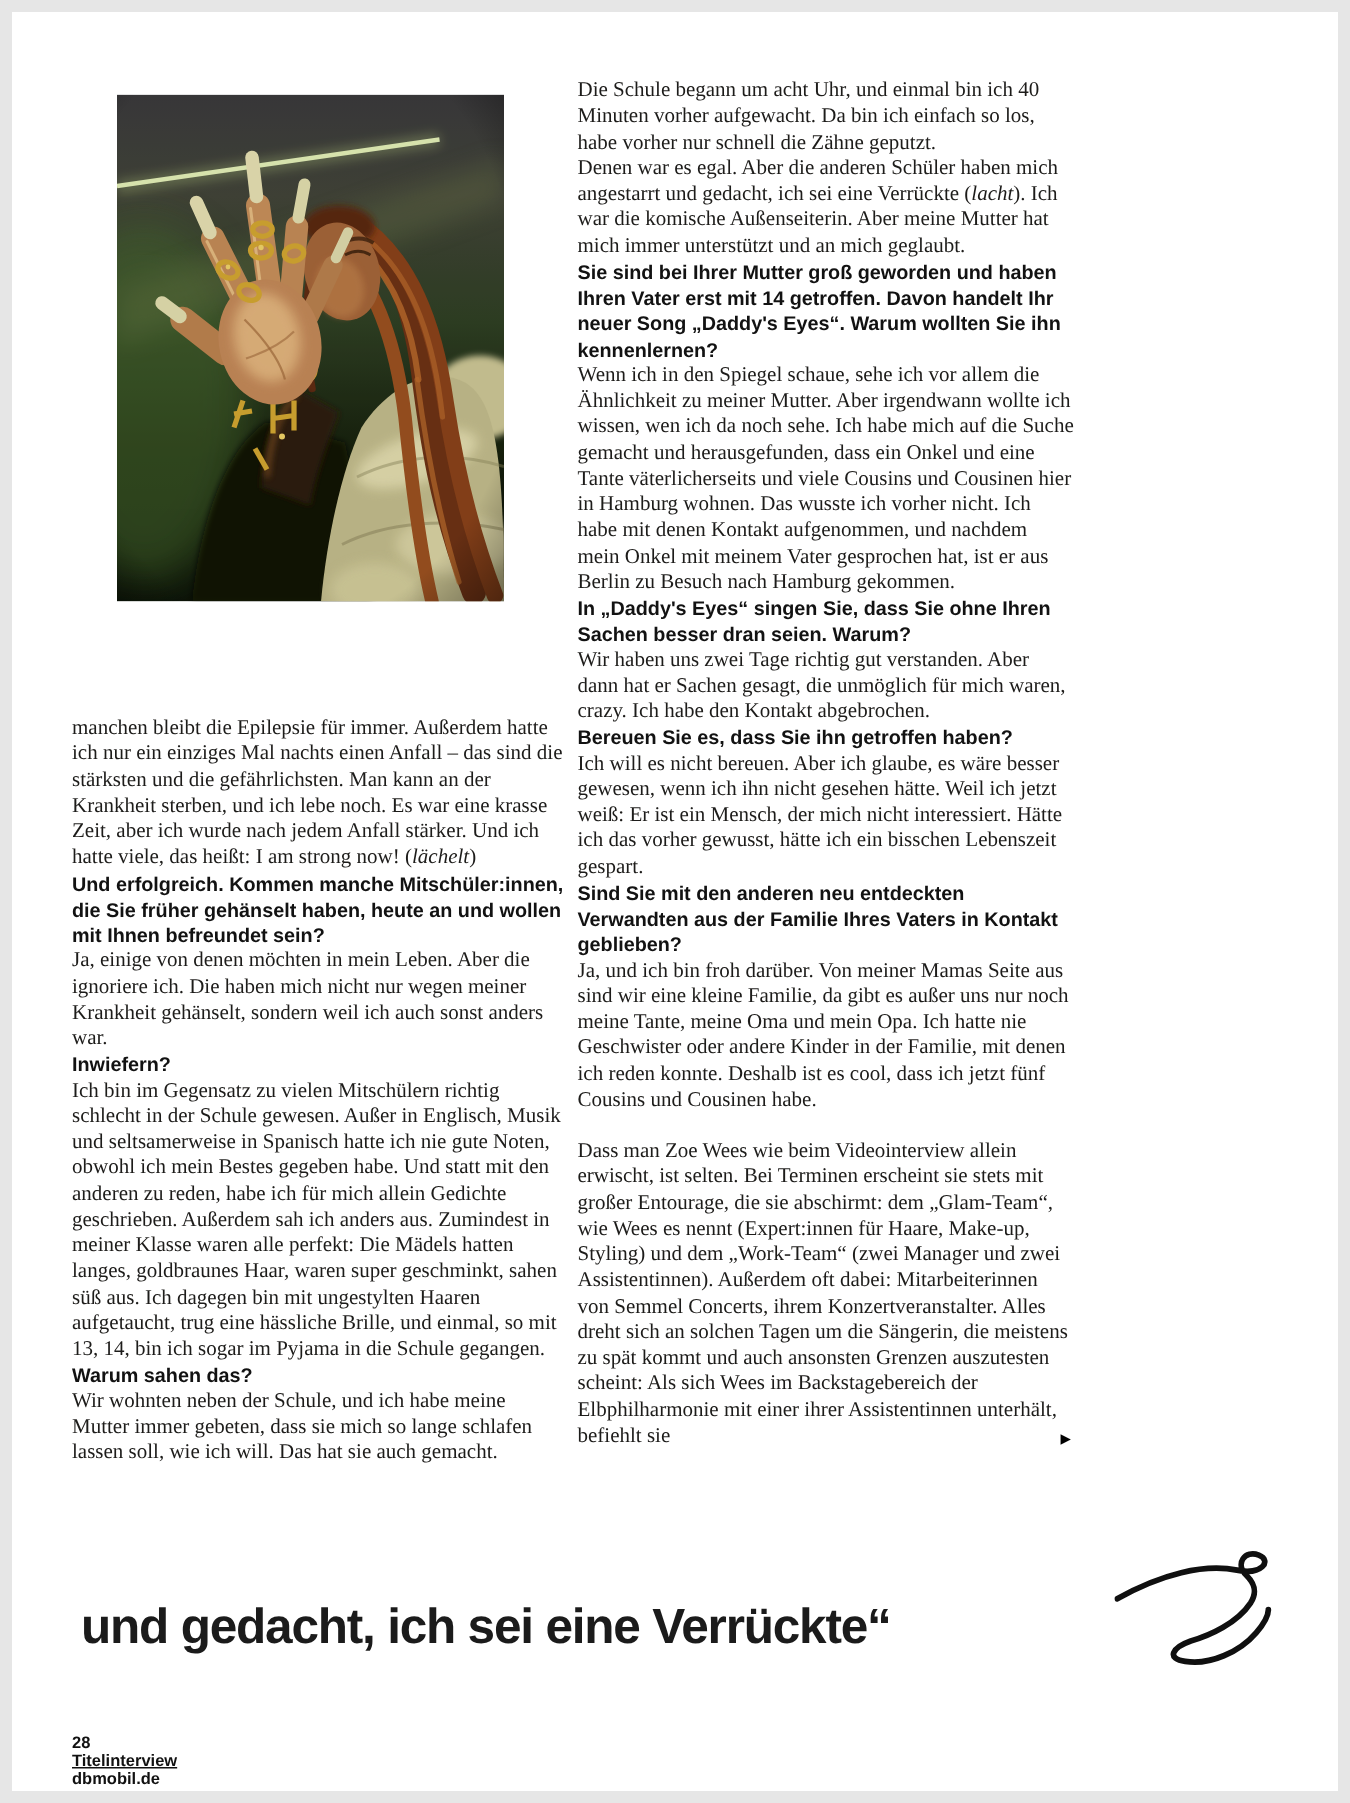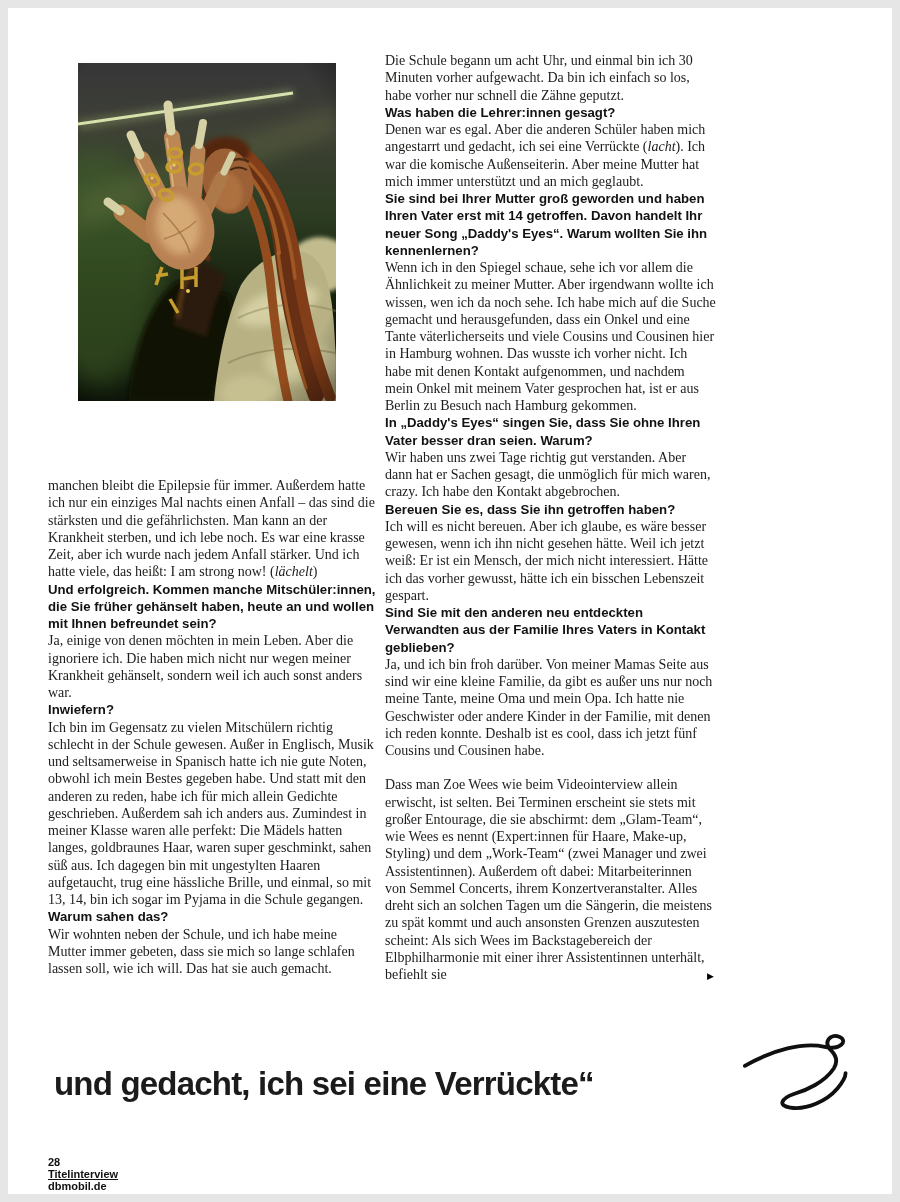--- a/index.html
+++ b/index.html
@@ -141,26 +141,25 @@
       </g>
       <circle cx="96" cy="102" r="1.8" fill="#f6d56a"></circle>
       <circle cx="74" cy="115" r="1.6" fill="#f6d56a"></circle>
 
       <rect width="258" height="338" fill="#31511c" opacity="0.10"></rect>
       <rect width="258" height="338" fill="url(#vin)"></rect>
     </svg>
   </figure>
 
   <div class="col col-right">
-    <p>Die Schule begann um acht Uhr, und einmal bin ich 30 Minuten vorher aufgewacht. Da bin ich einfach so los, habe vorher nur schnell die Zähne geputzt.</p>
-    <p class="q">Was haben die Lehrer:innen gesagt?</p>
+    <p>Die Schule begann um acht Uhr, und einmal bin ich 40 Minuten vorher aufgewacht. Da bin ich einfach so los, habe vorher nur schnell die Zähne geputzt.</p>
     <p><span>Denen war es egal. Aber die anderen Schüler haben mich angestarrt und gedacht, ich sei eine Verrückte (</span><em>lacht</em><span>). Ich war die komische Außenseiterin. Aber meine Mutter hat mich immer unterstützt und an mich geglaubt.</span></p>
     <p class="q">Sie sind bei Ihrer Mutter groß geworden und haben Ihren Vater erst mit 14 getroffen. Davon handelt Ihr neuer Song „Daddy's Eyes“. Warum wollten Sie ihn kennenlernen?</p>
     <p>Wenn ich in den Spiegel schaue, sehe ich vor allem die Ähnlichkeit zu meiner Mutter. Aber irgendwann wollte ich wissen, wen ich da noch sehe. Ich habe mich auf die Suche gemacht und herausgefunden, dass ein Onkel und eine Tante väterlicherseits und viele Cousins und Cousinen hier in Hamburg wohnen. Das wusste ich vorher nicht. Ich habe mit denen Kontakt aufgenommen, und nachdem mein Onkel mit meinem Vater gesprochen hat, ist er aus Berlin zu Besuch nach Hamburg gekommen.</p>
-    <p class="q">In „Daddy's Eyes“ singen Sie, dass Sie ohne Ihren Vater besser dran seien. Warum?</p>
+    <p class="q">In „Daddy's Eyes“ singen Sie, dass Sie ohne Ihren Sachen besser dran seien. Warum?</p>
     <p>Wir haben uns zwei Tage richtig gut verstanden. Aber dann hat er Sachen gesagt, die unmöglich für mich waren, crazy. Ich habe den Kontakt abgebrochen.</p>
     <p class="q">Bereuen Sie es, dass Sie ihn getroffen haben?</p>
     <p>Ich will es nicht bereuen. Aber ich glaube, es wäre besser gewesen, wenn ich ihn nicht gesehen hätte. Weil ich jetzt weiß: Er ist ein Mensch, der mich nicht interessiert. Hätte ich das vorher gewusst, hätte ich ein bisschen Lebenszeit gespart.</p>
     <p class="q">Sind Sie mit den anderen neu entdeckten Verwandten aus der Familie Ihres Vaters in Kontakt geblieben?</p>
     <p>Ja, und ich bin froh darüber. Von meiner Mamas Seite aus sind wir eine kleine Familie, da gibt es außer uns nur noch meine Tante, meine Oma und mein Opa. Ich hatte nie Geschwister oder andere Kinder in der Familie, mit denen ich reden konnte. Deshalb ist es cool, dass ich jetzt fünf Cousins und Cousinen habe.</p>
     <div class="gap"></div>
     <p class="narr"><span>Dass man Zoe Wees wie beim Videointerview allein erwischt, ist selten. Bei Terminen erscheint sie stets mit großer Entourage, die sie abschirmt: dem „Glam-Team“, wie Wees es nennt (Expert:innen für Haare, Make-up, Styling) und dem „Work-Team“ (zwei Manager und zwei Assistentinnen). Außerdem oft dabei: Mitarbeiterinnen von Semmel Concerts, ihrem Konzertveranstalter. Alles dreht sich an solchen Tagen um die Sängerin, die meistens zu spät kommt und auch ansonsten Grenzen auszutesten scheint: Als sich Wees im Backstagebereich der Elbphilharmonie mit einer ihrer Assistentinnen unterhält, befiehlt sie</span><span class="arrow">▶</span></p>
   </div>
 
   <div class="col col-left">

